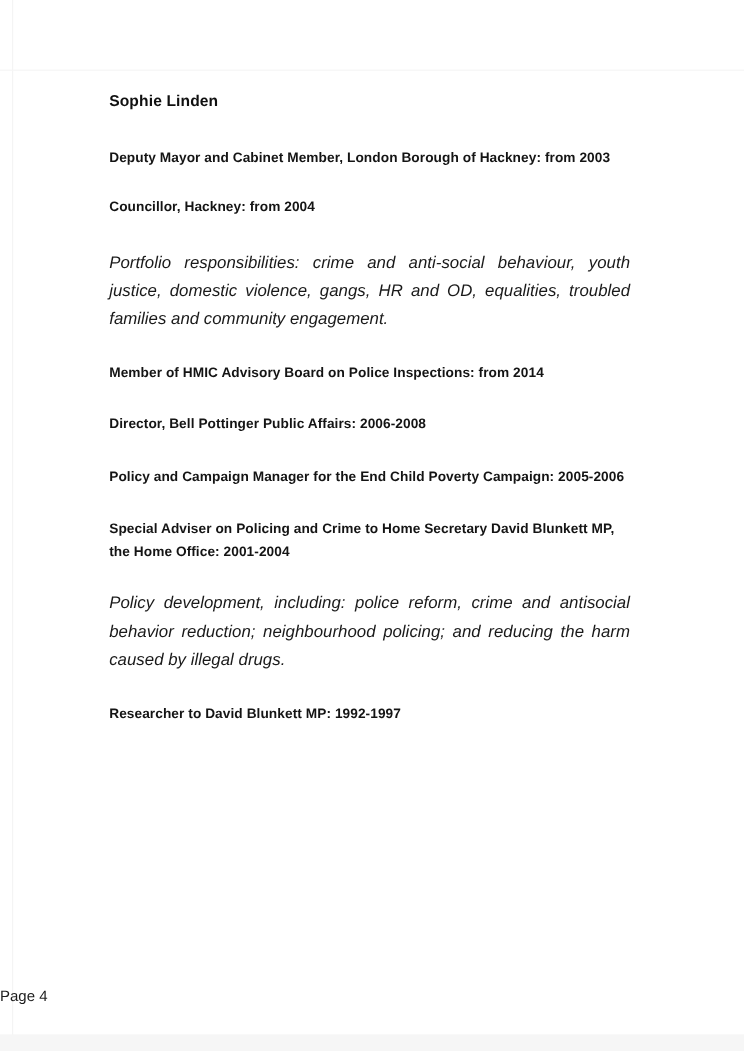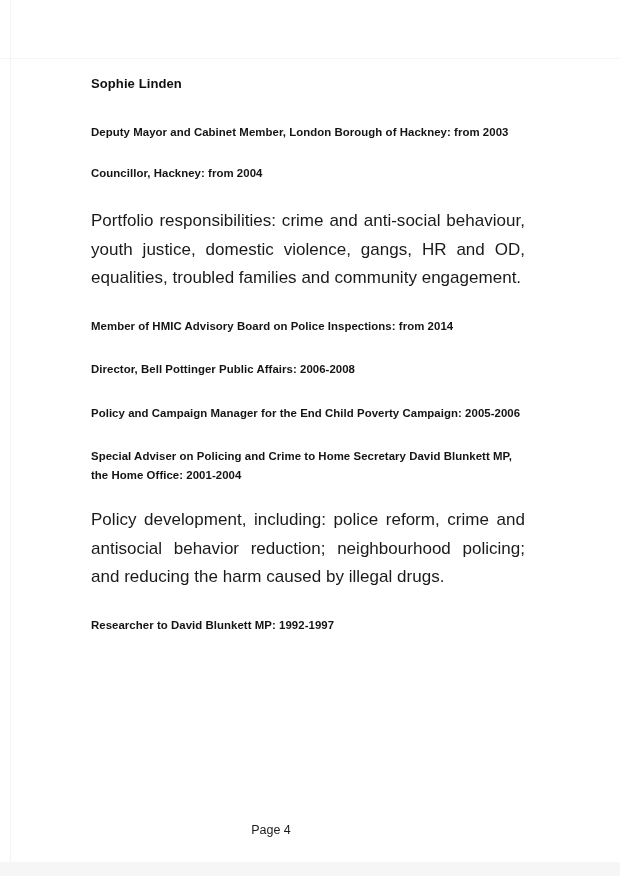--- a/index.html
+++ b/index.html
@@ -74,40 +74,40 @@
     margin: 0 0 22px 0;
     color: #141414;
   }
   .entry.tight {
   }
   .entry.wide {
     margin-bottom: 25px;
   }
 
   .para {
-    font-size: 17px;
+    font-size: 14px;
     font-weight: normal;
     line-height: 1.68;
     letter-spacing: 0.02px;
     text-align: justify;
     text-justify: inter-word;
     margin: 0 3px 24px 0;
     color: #1a1a1a;
+    font-style: italic;
   }
 
   .footer {
     position: absolute;
     left: 0;
     top: 823px;
     width: 502px;
-    text-align: center;
+    text-align: left;
     font-size: 12.5px;
     font-weight: normal;
     color: #1c1c1c;
-    padding-left: 20px;
   }
 </style>
 </head>
 <body>
 
 <div class="page">
 
   <div class="scan-edge-left"></div>
   <div class="scan-edge-top"></div>
   <div class="scan-edge-bottom"></div>

